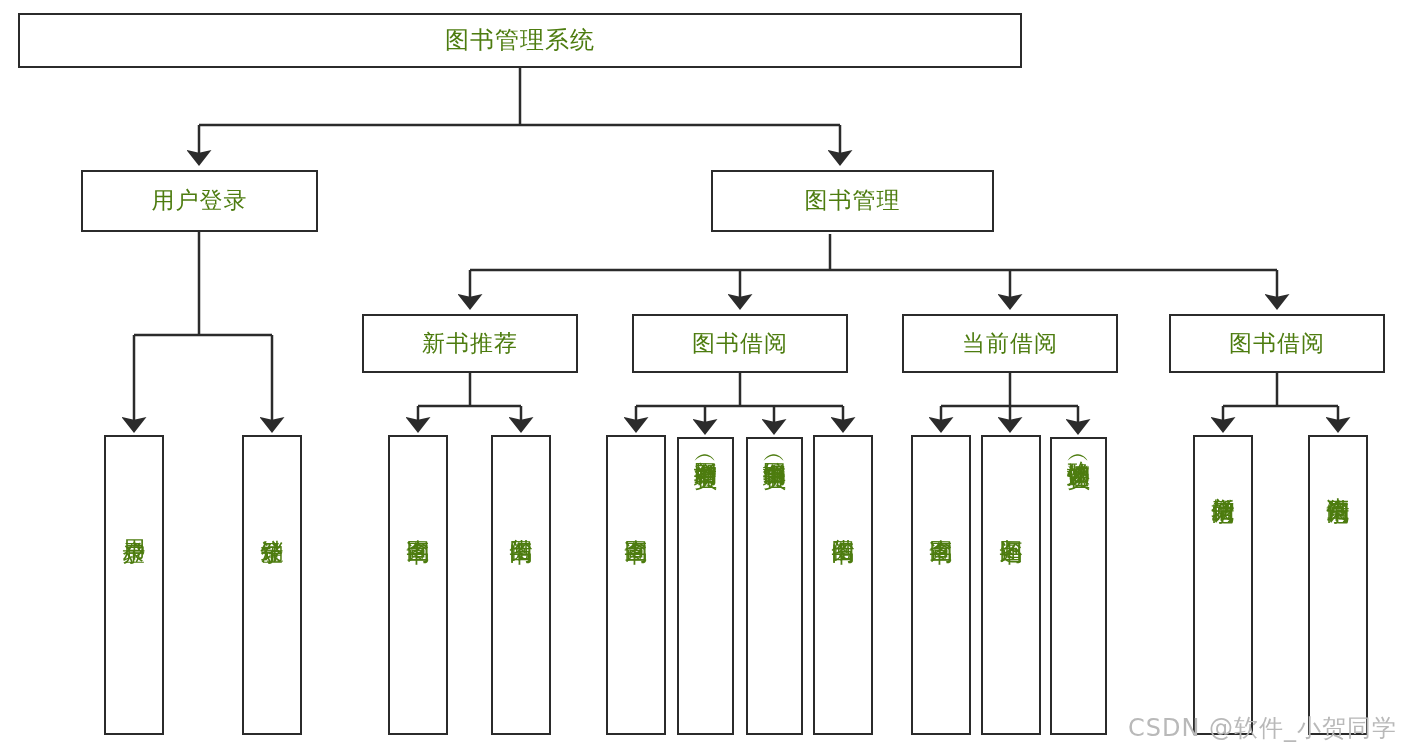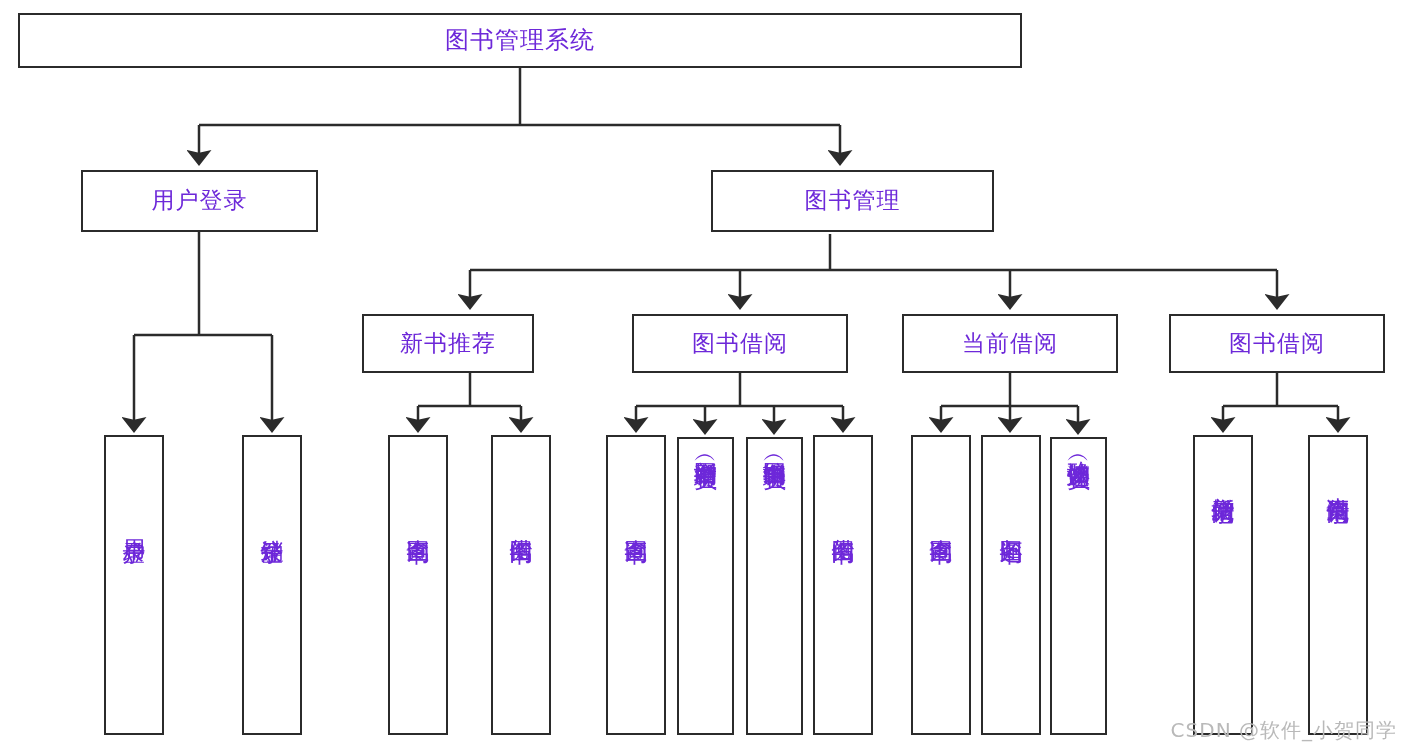--- a/index.html
+++ b/index.html
@@ -27,21 +27,21 @@
     pointer-events: none;
   }
   .node {
     position: absolute;
     box-sizing: border-box;
     border: 2.5px solid #2b2b2b;
     background: #ffffff;
     display: flex;
     align-items: center;
     justify-content: center;
-    color: #6d28d9;
+    color: #4d7c0f;
     text-align: center;
   }
   .node.horiz {
     font-size: 23px;
     letter-spacing: 1px;
     line-height: 1.2;
   }
   .node.root {
     font-size: 24px;
   }
@@ -55,21 +55,21 @@
   .vert .vtext {
     writing-mode: vertical-rl;
     text-orientation: upright;
     white-space: nowrap;
     display: block;
   }
   .watermark {
     position: absolute;
     right: 8px;
     bottom: 3px;
-    font-size: 20px;
+    font-size: 24px;
     color: #b9b9b9;
     letter-spacing: 1px;
     white-space: nowrap;
     font-family: "DejaVu Sans", "Liberation Sans", sans-serif;
   }
 </style>
 </head>
 <body>
 
 <div id="diagram">
@@ -128,21 +128,21 @@
     <span>图书管理系统</span>
   </div>
 
   <div class="node horiz" style="left:81px; top:170px; width:237px; height:62px;">
     <span>用户登录</span>
   </div>
   <div class="node horiz" style="left:711px; top:170px; width:283px; height:62px;">
     <span>图书管理</span>
   </div>
 
-  <div class="node horiz" style="left:362px; top:314px; width:172px; height:59px;">
+  <div class="node horiz" style="left:362px; top:314px; width:216px; height:59px;">
     <span>新书推荐</span>
   </div>
   <div class="node horiz" style="left:902px; top:314px; width:216px; height:59px;">
     <span>当前借阅</span>
   </div>
   <div class="node horiz" style="left:632px; top:314px; width:216px; height:59px;">
     <span>图书借阅</span>
   </div>
   <div class="node horiz" style="left:1169px; top:314px; width:216px; height:59px;">
     <span>图书借阅</span>

